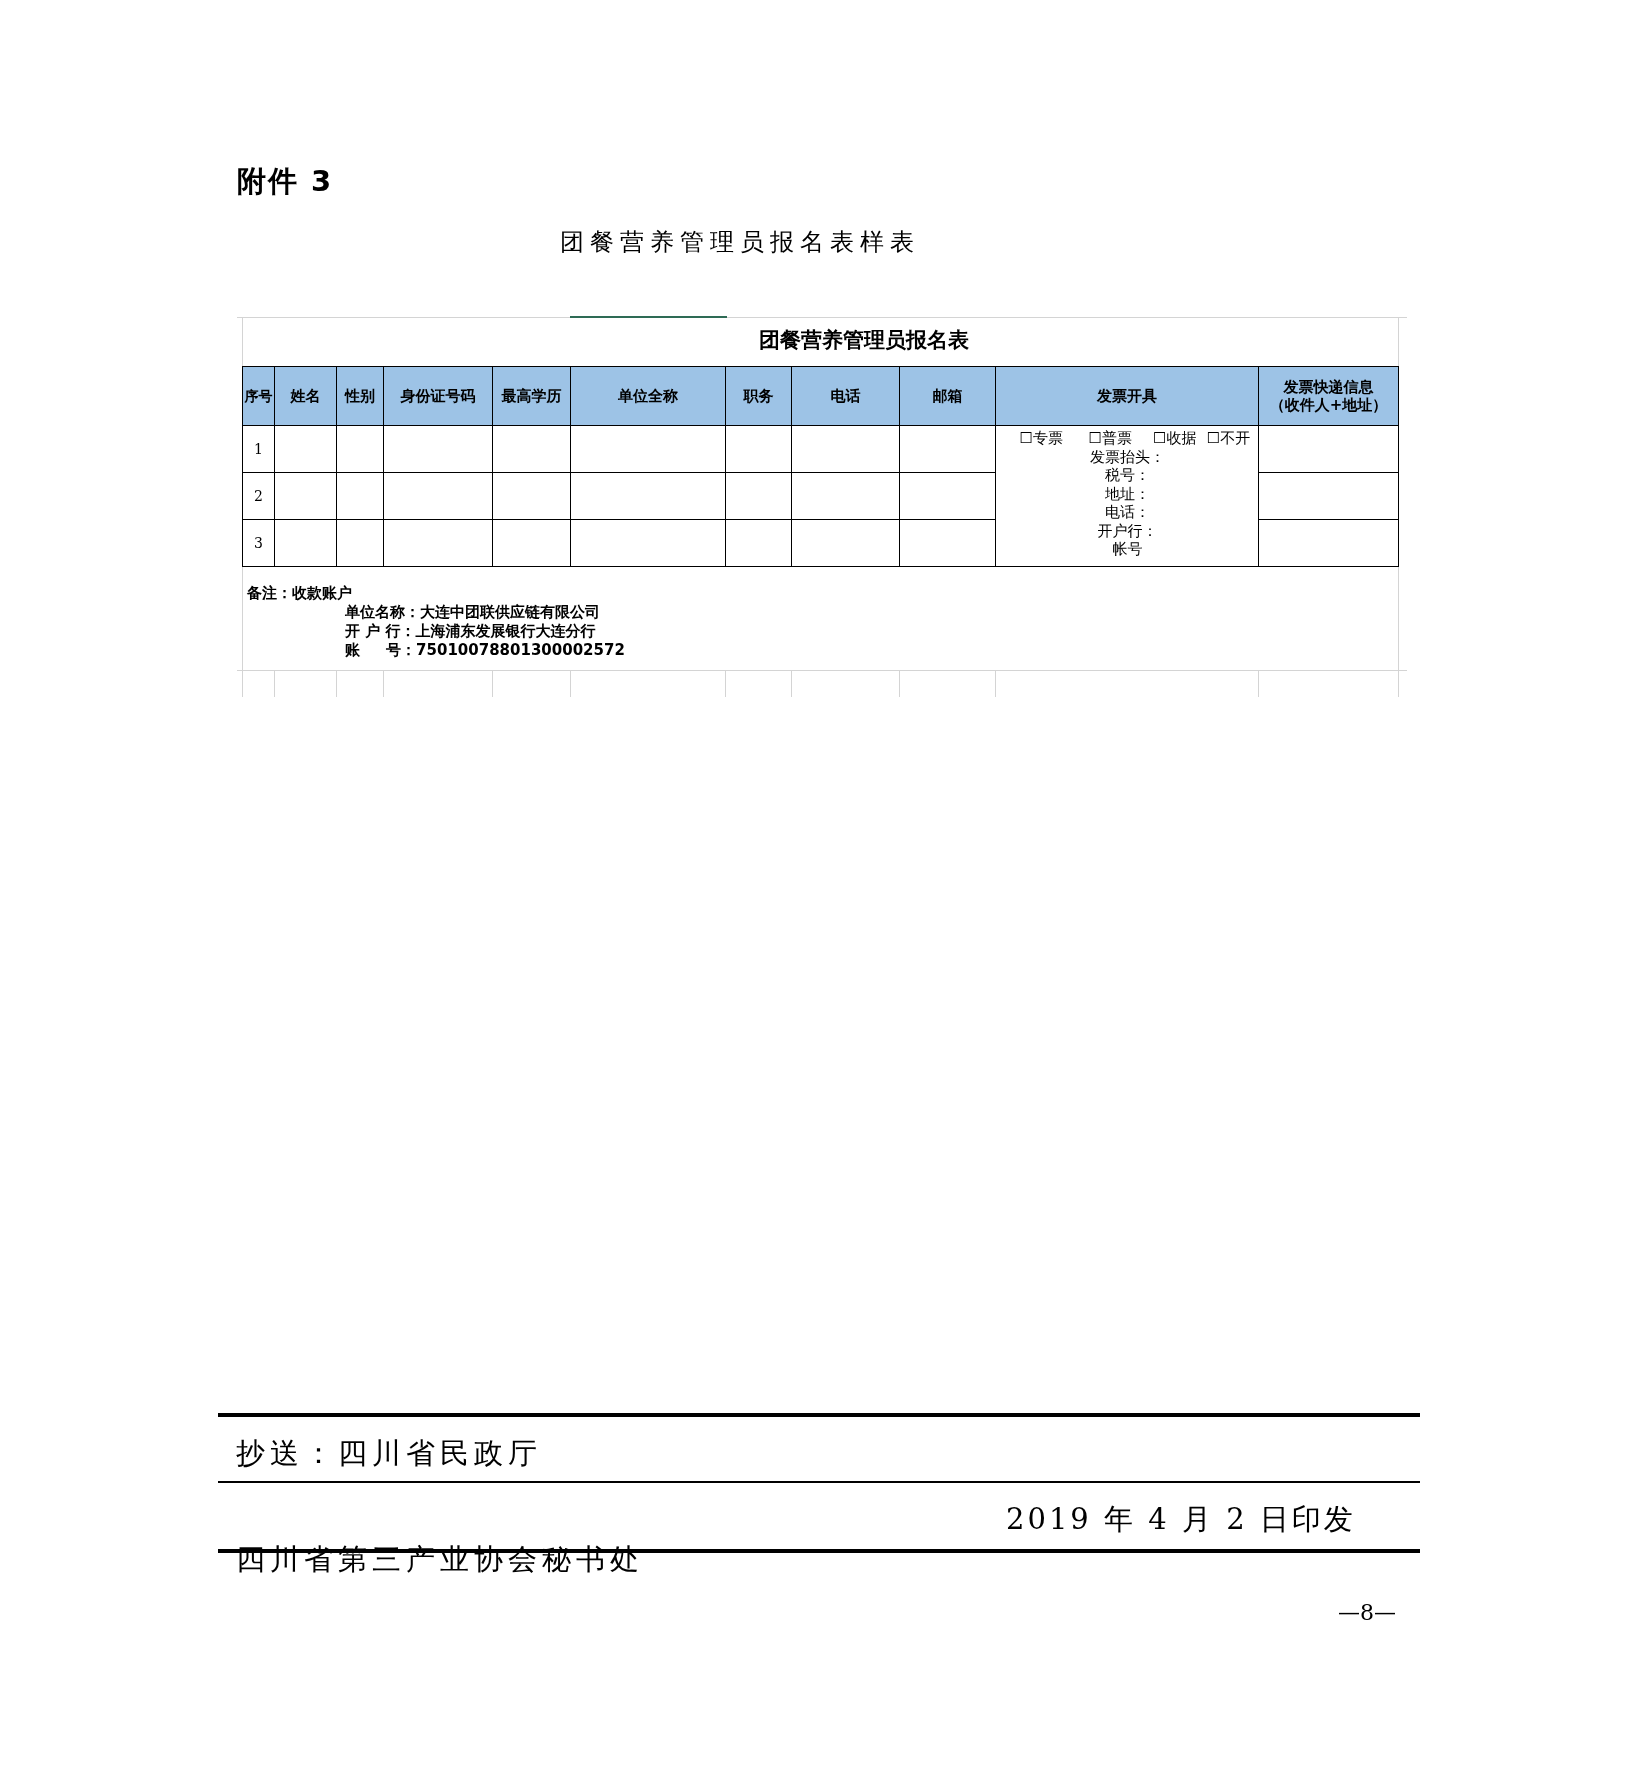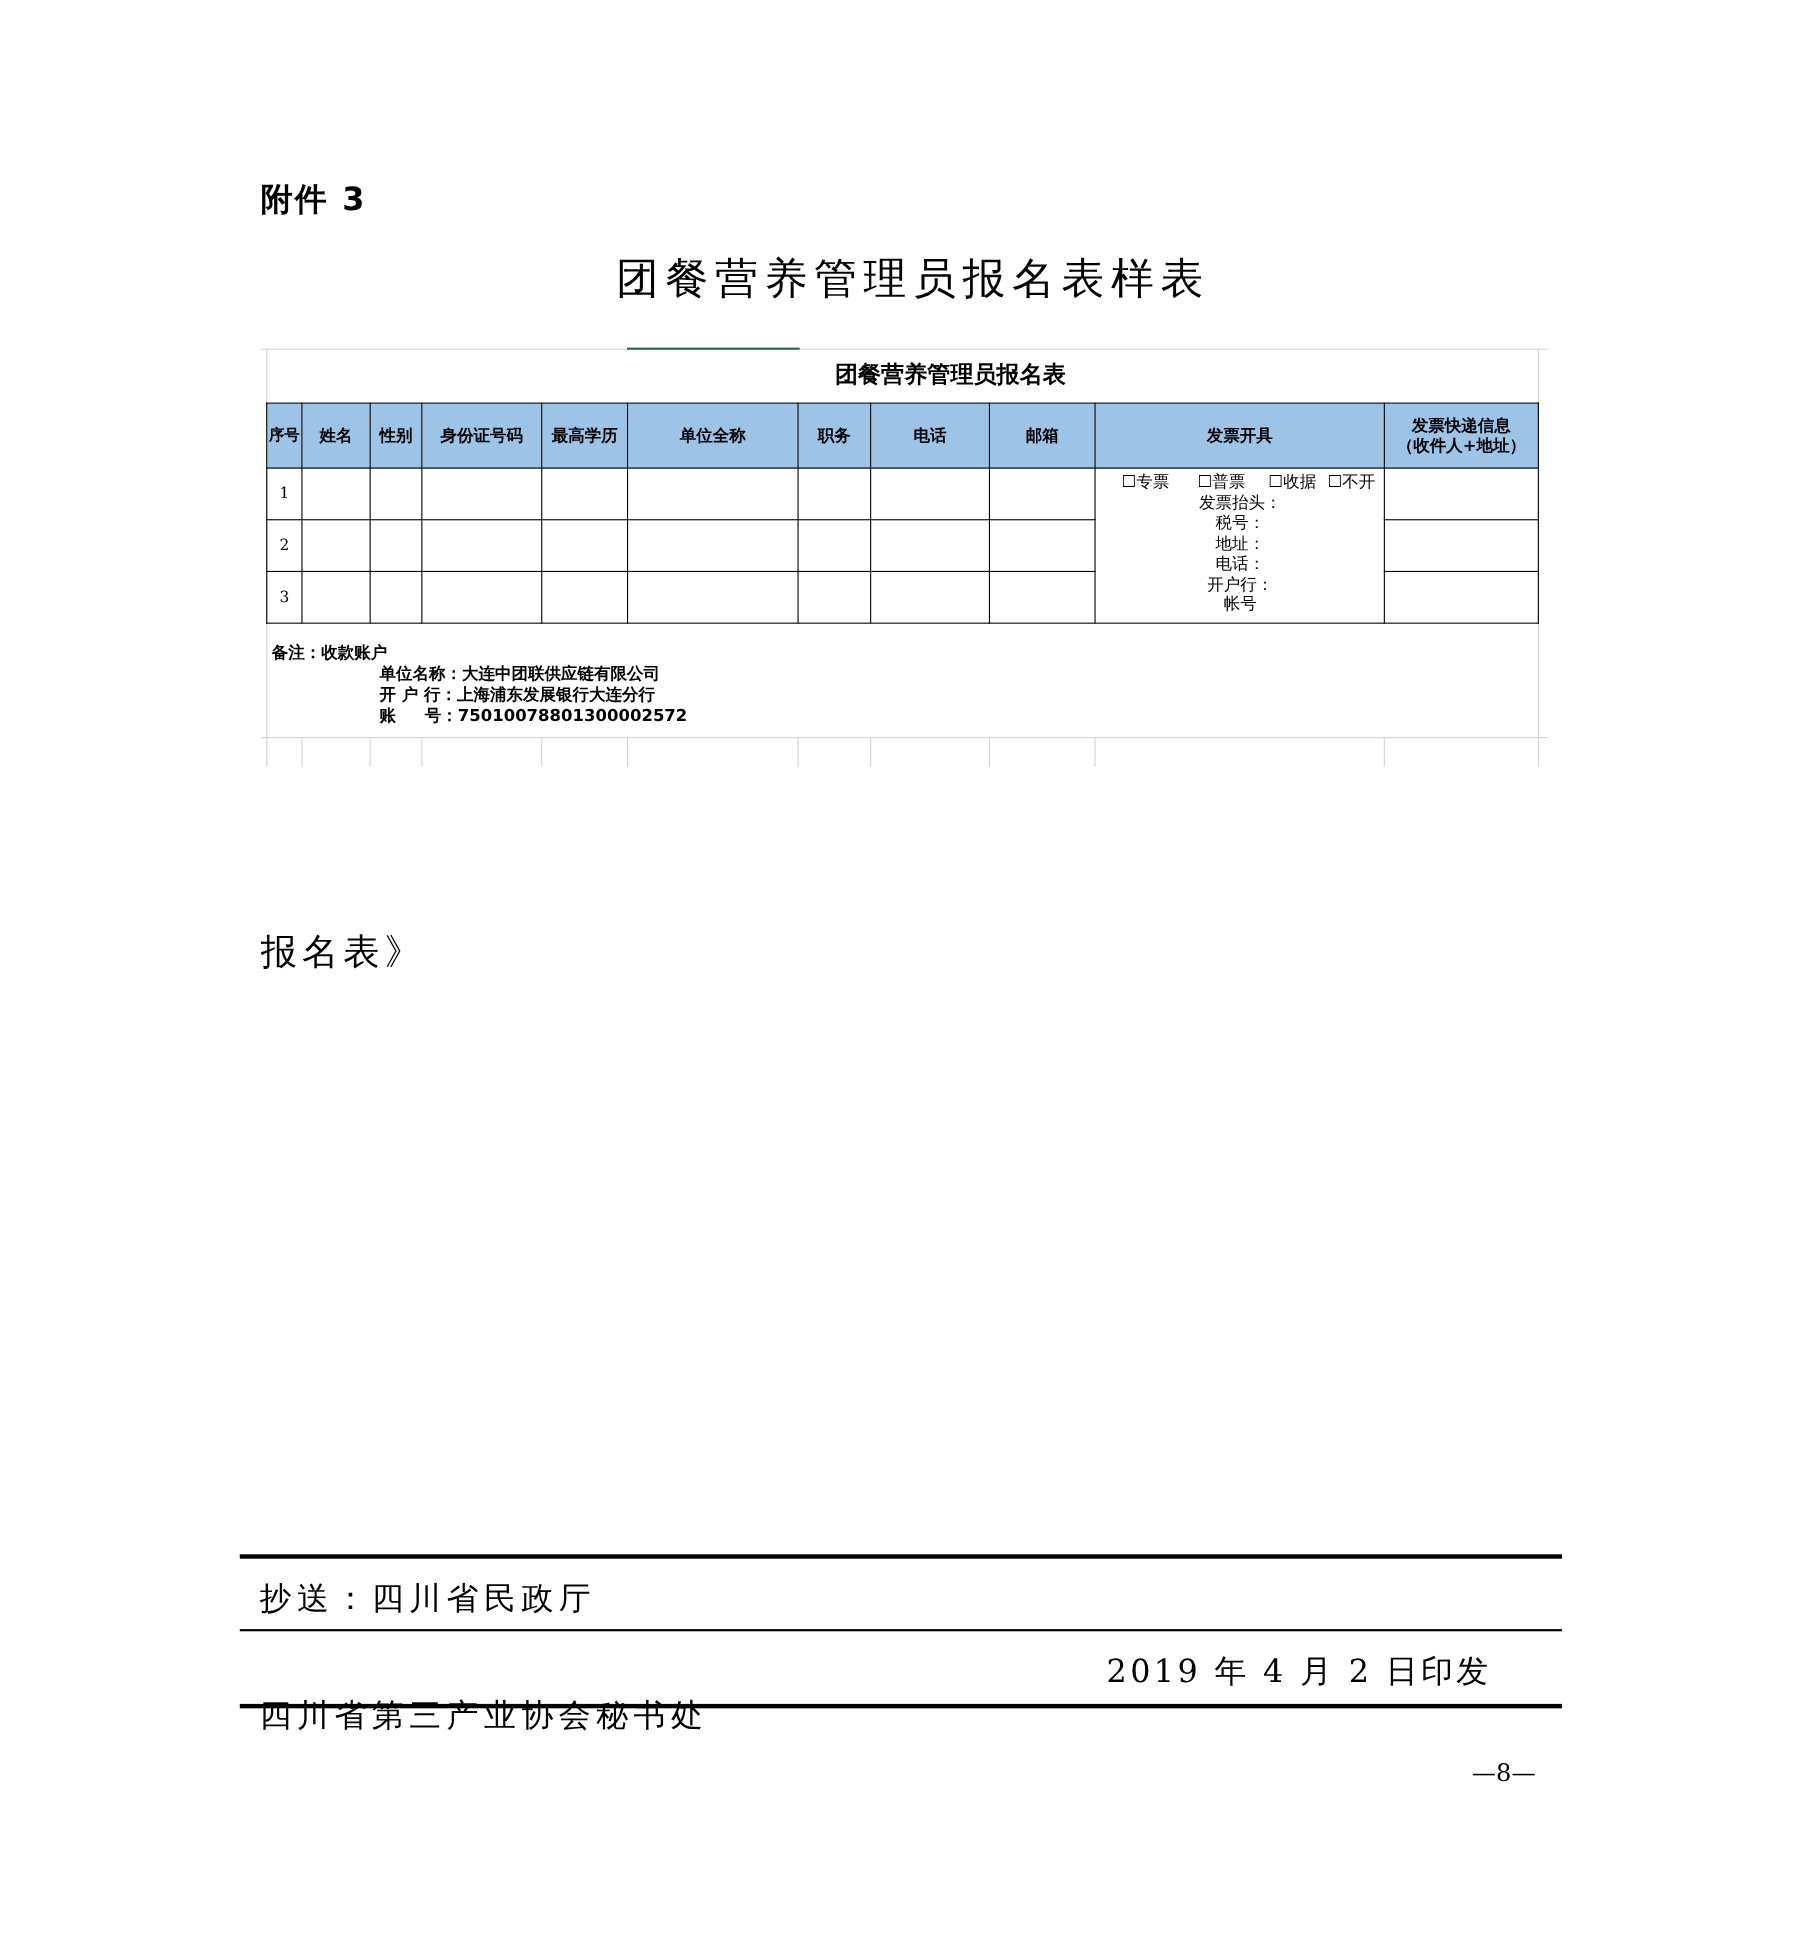--- a/index.html
+++ b/index.html
@@ -1,21 +1,21 @@
 <!DOCTYPE html>
 <html><head>
 <meta charset="utf-8">
 <style>
   html, body { margin:0; padding:0; background:#ffffff; }
   body { width:1638px; height:1778px; position:relative; overflow:hidden;
          font-family:"DejaVu Serif","Liberation Serif",serif; color:#000; }
   .abs { position:absolute; }
   .attach-label { left:237px; top:162px; font-family:"DejaVu Sans","Liberation Sans",sans-serif;
                   font-size:29px; font-weight:bold; letter-spacing:2px; }
-  .doc-title { left:560px; top:226px; width:520px; font-size:39px; letter-spacing:6px; white-space:nowrap; }
+  .doc-title { left:560px; top:226px; width:520px; font-size:24px; letter-spacing:6px; white-space:nowrap; }
   .gridline-h { position:absolute; height:1px; background:#d4d4d4; }
   .gridline-v { position:absolute; width:1px; background:#d4d4d4; }
   .green-sel { position:absolute; height:2px; background:#2e6b55; top:316px; left:570px; width:157px; }
   .form-title { left:242px; top:326px; width:1156px; text-align:center;
                 font-family:"DejaVu Sans","Liberation Sans",sans-serif; font-size:21px; font-weight:bold;margin-left:44px; }
   table.reg { position:absolute; left:242px; top:366px; border-collapse:collapse; table-layout:fixed;
               font-family:"DejaVu Sans","Liberation Sans",sans-serif;padding-left:44px; }
   table.reg th, table.reg td { border:1.5px solid #000; padding:0; }
   table.reg th { background:#9dc3e6; height:58px; font-size:15px; font-weight:bold; text-align:center; line-height:18px; }
   table.reg td { height:46px; font-size:14px; text-align:center; vertical-align:middle; }
@@ -141,21 +141,20 @@
 </table>
 
 <div class="abs notes">
   <div>备注：收款账户</div>
   <div class="indent">单位名称：大连中团联供应链有限公司</div>
   <div class="indent" style="white-space:pre">开 户 行：上海浦东发展银行大连分行</div>
   <div class="indent" style="white-space:pre">账     号：75010078801300002572</div>
 </div>
 
 <div class="abs para">
-  <div>报名表》</div>
 </div>
 
 <div class="rule" style="top:1413px;height:4px;"></div>
 <div class="abs footer-text" style="left:236px;top:1434px;">抄送：四川省民政厅</div>
 <div class="rule" style="top:1481px;height:2px;"></div>
 <div class="abs footer-text" style="left:236px;top:1500px;margin-top:40px;">四川省第三产业协会秘书处</div>
 <div class="abs footer-text" style="left:1006px;top:1500px;letter-spacing:3px;white-space:pre;">2019 年 4 月 2 日印发</div>
 <div class="rule" style="top:1549px;height:4px;"></div>
 
 <div class="abs pageno">—8—</div>

